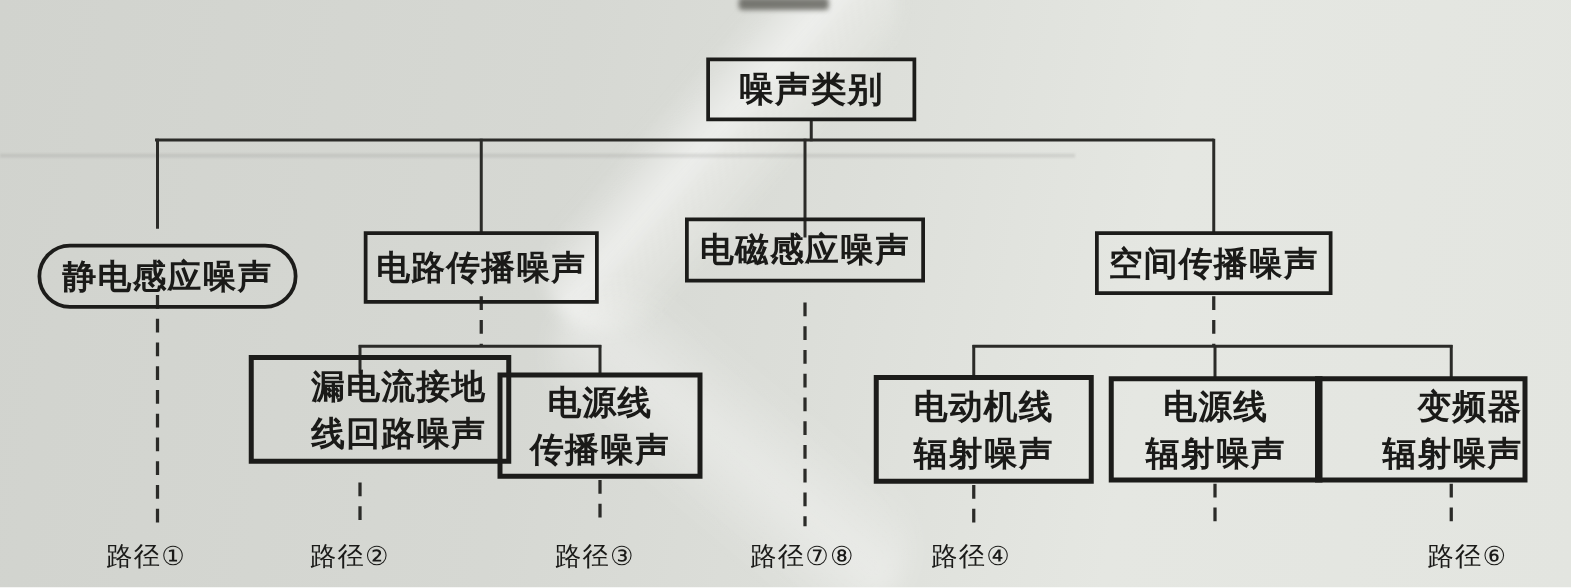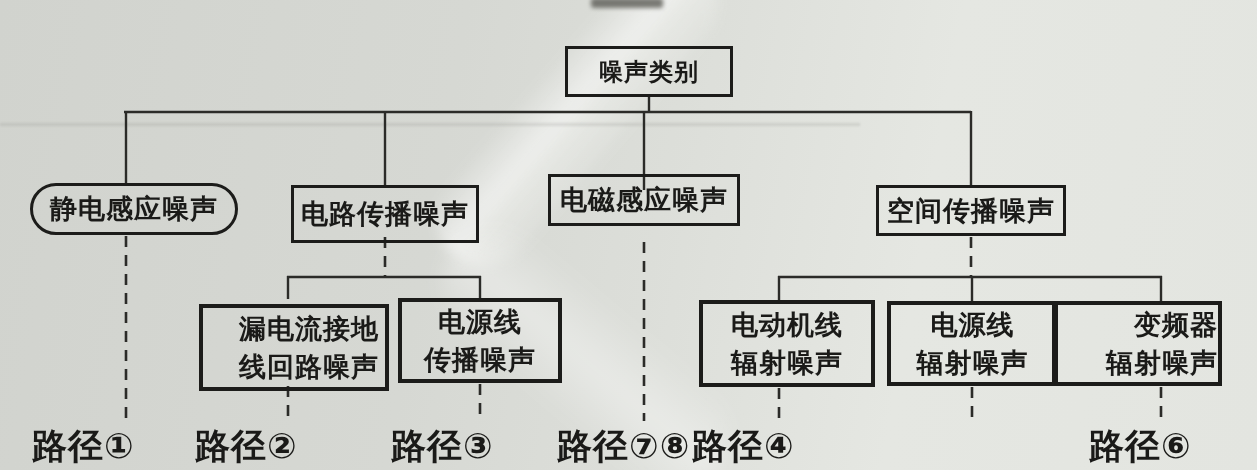--- a/index.html
+++ b/index.html
@@ -30,26 +30,26 @@
     background:rgba(140,143,136,0.22);filter:blur(1px);pointer-events:none;
   }
   .edges{position:absolute;left:0;top:0;width:1257px;height:470px;}
   .edges line{stroke:#2b2b28;stroke-width:2.4;}
   .edges line.dash{stroke-dasharray:11 8;stroke-width:2.6;}
   .node{
     position:absolute;box-sizing:border-box;border:3px solid #1c1c1a;color:#1a1a18;
     display:flex;flex-direction:column;align-items:center;justify-content:center;
     font-weight:bold;text-align:center;letter-spacing:1px;
   }
-  .lv1{font-size:24px;}
+  .lv1{font-size:28px;}
   .lv2{font-size:27px;}
   .lv3{font-size:27px;border-width:4px;line-height:38px;}
   .pathlabel{
-    position:absolute;width:170px;height:36px;line-height:36px;text-align:left;
-    font-size:35px;font-weight:bold;color:#1a1a18;letter-spacing:1px;
+    position:absolute;width:170px;height:36px;line-height:36px;text-align:center;
+    font-size:21px;font-weight:normal;color:#1a1a18;letter-spacing:1px;
   }
 </style>
 </head>
 <body>
 
 <div class="stage">
 
   <div class="sheen1"></div>
   <div class="sheen2"></div>
   <div class="bleed-line"></div>
@@ -79,34 +79,34 @@
     <line class="dash" x1="644" y1="242" x2="644" y2="421"></line>
     <line class="dash" x1="779" y1="388" x2="779" y2="421"></line>
     <line class="dash" x1="972" y1="387" x2="972" y2="421"></line>
     <line class="dash" x1="1161" y1="387" x2="1161" y2="421"></line>
   </svg>
 
   <div class="node lv1" style="left:565px;top:46px;width:168px;height:51px;">
     <span>噪声类别</span>
   </div>
 
-  <div class="node lv2" style="left:30px;top:183px;width:208px;height:52px;border-radius:26px;">
+  <div class="node lv2" style="left:30px;top:195px;width:208px;height:52px;border-radius:26px;">
     <span>静电感应噪声</span>
   </div>
   <div class="node lv2" style="left:291px;top:185px;width:188px;height:58px;">
     <span>电路传播噪声</span>
   </div>
   <div class="node lv2" style="left:548px;top:174px;width:192px;height:52px;">
     <span>电磁感应噪声</span>
   </div>
   <div class="node lv2" style="left:876px;top:185px;width:190px;height:51px;">
     <span>空间传播噪声</span>
   </div>
 
-  <div class="node lv3" style="left:199px;top:304px;width:190px;height:87px;padding-left:30px;">
+  <div class="node lv3" style="left:199px;top:284px;width:210px;height:87px;padding-left:30px;">
     <span>漏电流接地</span>
     <span>线回路噪声</span>
   </div>
   <div class="node lv3" style="left:398px;top:298px;width:164px;height:85px;">
     <span>电源线</span>
     <span>传播噪声</span>
   </div>
   <div class="node lv3" style="left:699px;top:300px;width:176px;height:87px;">
     <span>电动机线</span>
     <span>辐射噪声</span>

